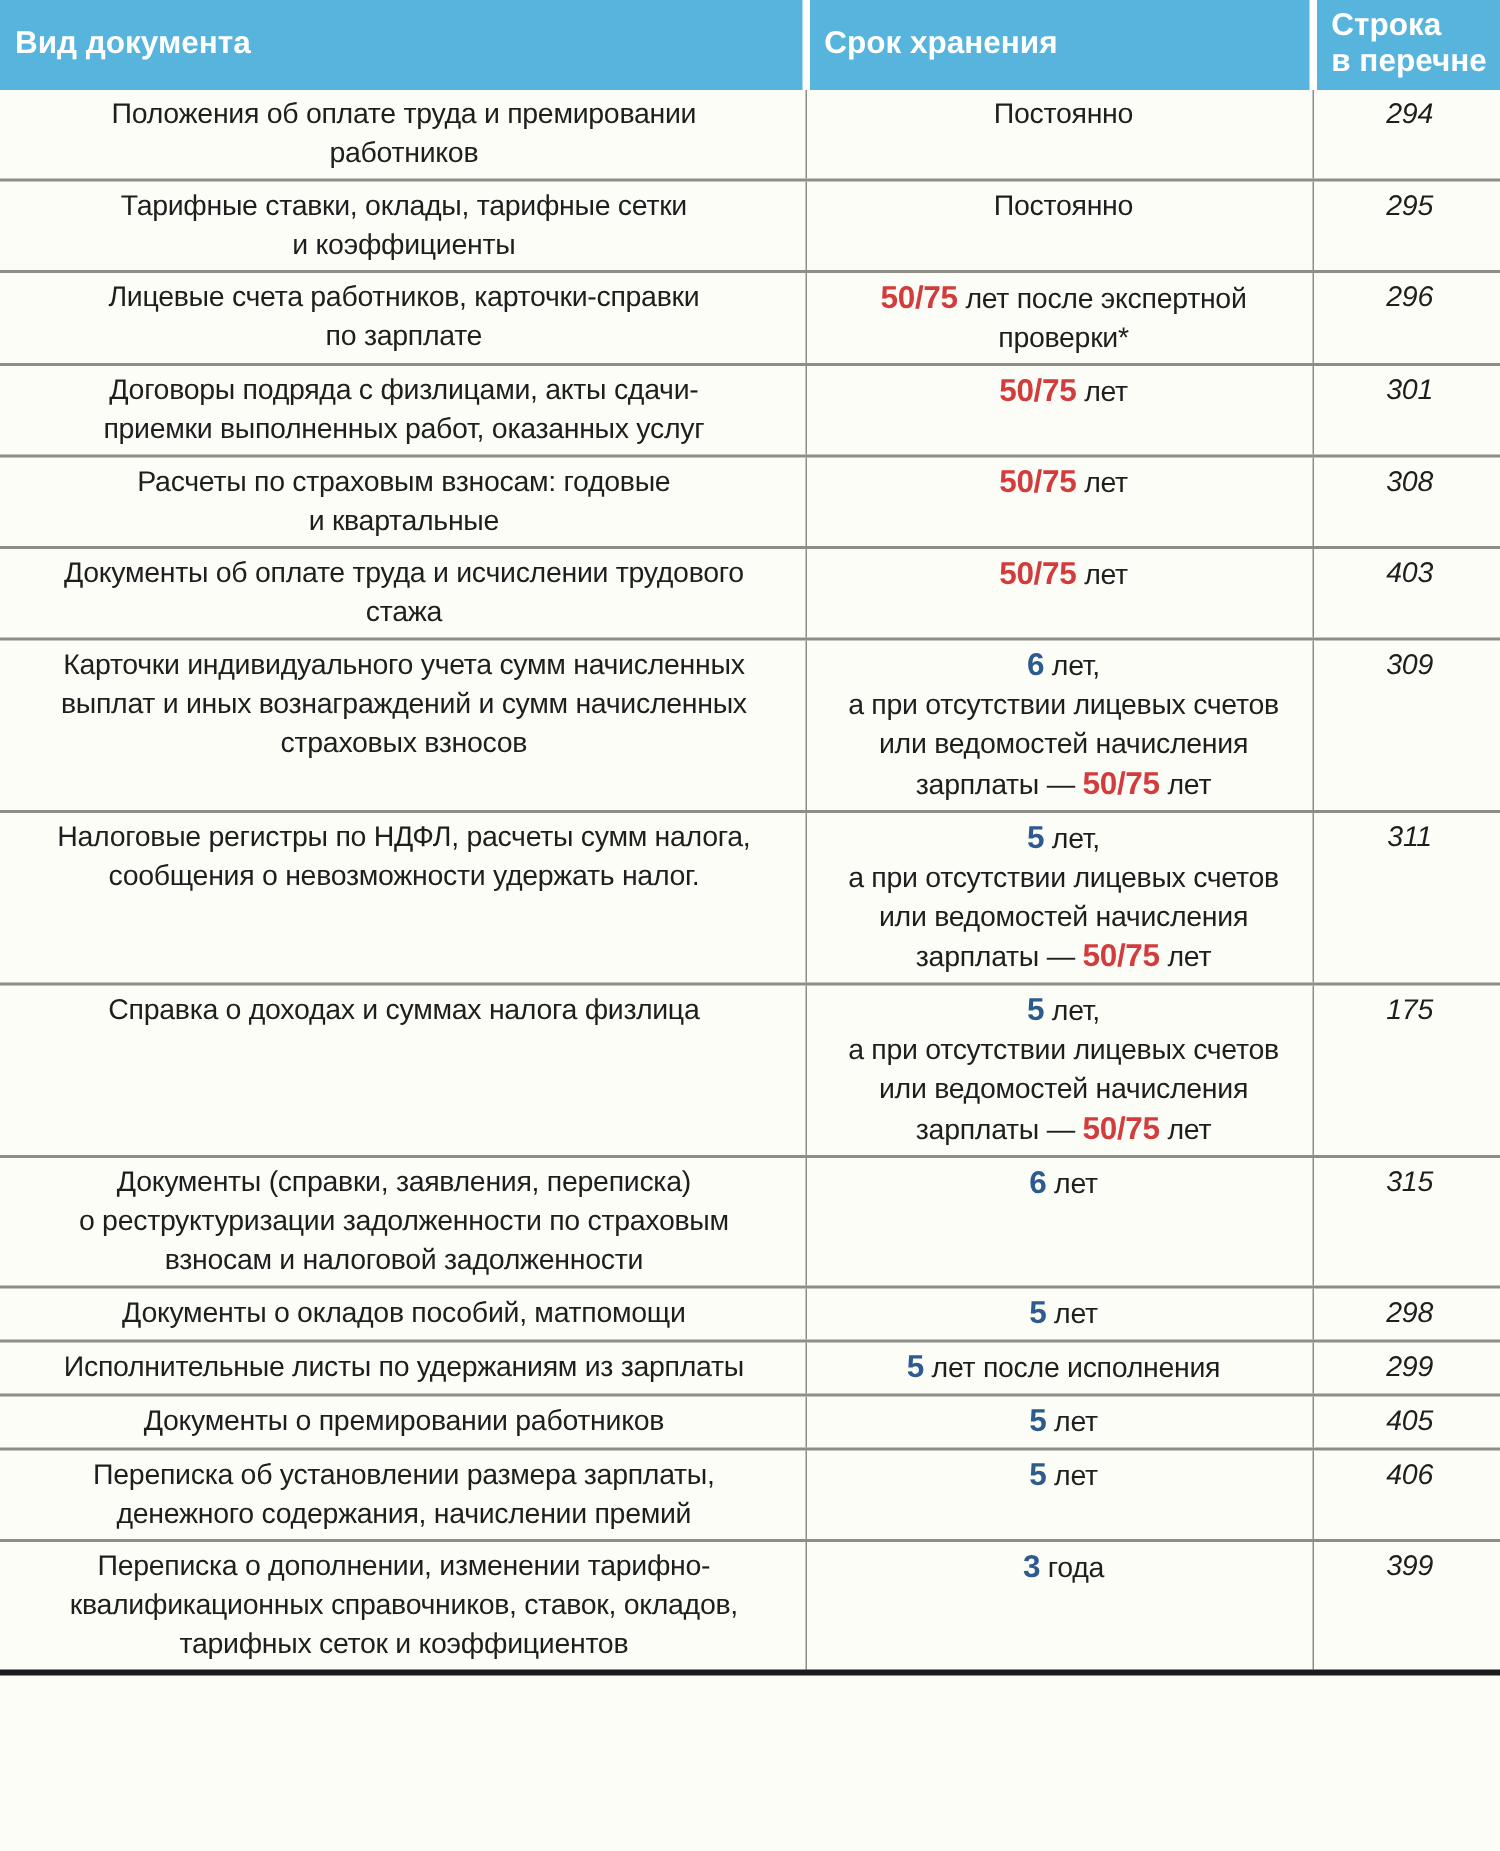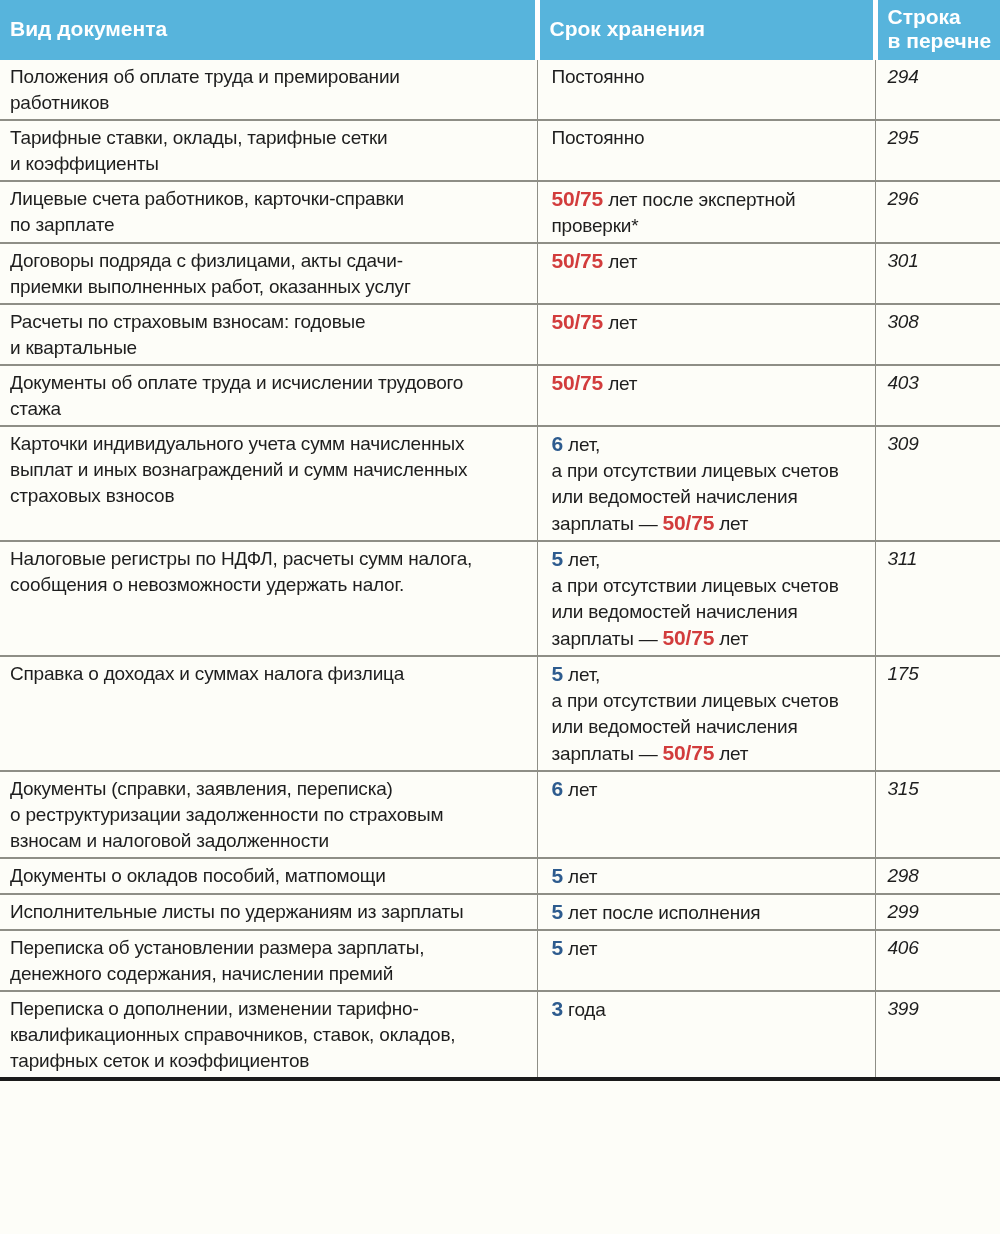--- a/index.html
+++ b/index.html
@@ -40,21 +40,21 @@
   thead th.sep { border-left: 5px solid #ffffff; }
 
   tbody td {
     vertical-align: top;
     font-size: 19px;
     line-height: 26px;
     padding: 4px 8px 3px 10px;
     white-space: pre-line;
     letter-spacing: -0.2px;
   }
-  tbody tr td { border-top: 2px solid var(--line, #8e8e86); }
+  tbody tr td { border-top: 2px solid var(--line, #8e8e86); text-align: center; }
   tbody tr:first-child td { border-top: none; }
   tbody tr:last-child td { border-bottom: 4px solid var(--border, #1b1b1b); }
   tbody td.v { border-left: 1px solid var(--line, #8e8e86); padding-left: 14px; }
   tbody td.rownum { padding-left: 12px; font-style: italic; }
 
   .seg-num {
     color: var(--num, #2d5b8e);
     font-weight: bold;
     font-size: 21px;
   }
@@ -159,20 +159,25 @@
       <td>Документы о окладов пособий, матпомощи</td>
       <td class="v"><span class="seg-num">5</span><span> лет</span></td>
       <td class="v rownum">298</td>
     </tr>
         <tr>
       <td>Исполнительные листы по удержаниям из зарплаты</td>
       <td class="v"><span class="seg-num">5</span><span> лет после исполнения</span></td>
       <td class="v rownum">299</td>
     </tr>
         <tr>
+      <td>Документы о премировании работников</td>
+      <td class="v"><span class="seg-num">5</span><span> лет</span></td>
+      <td class="v rownum">405</td>
+    </tr>
+        <tr>
       <td>Переписка об установлении размера зарплаты,
 денежного содержания, начислении премий</td>
       <td class="v"><span class="seg-num">5</span><span> лет</span></td>
       <td class="v rownum">406</td>
     </tr>
         <tr>
       <td>Переписка о дополнении, изменении тарифно-
 квалификационных справочников, ставок, окладов,
 тарифных сеток и коэффициентов</td>
       <td class="v"><span class="seg-num">3</span><span> года</span></td>

